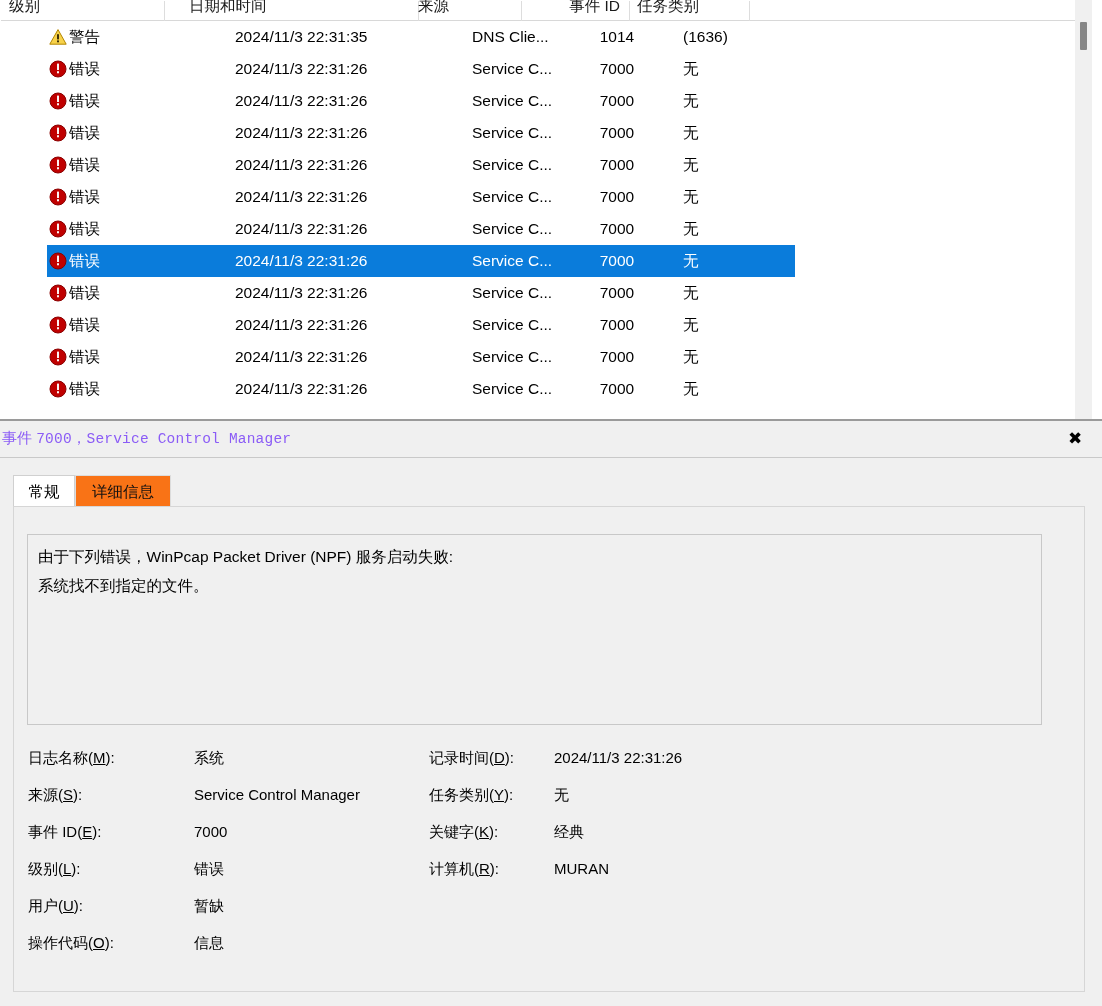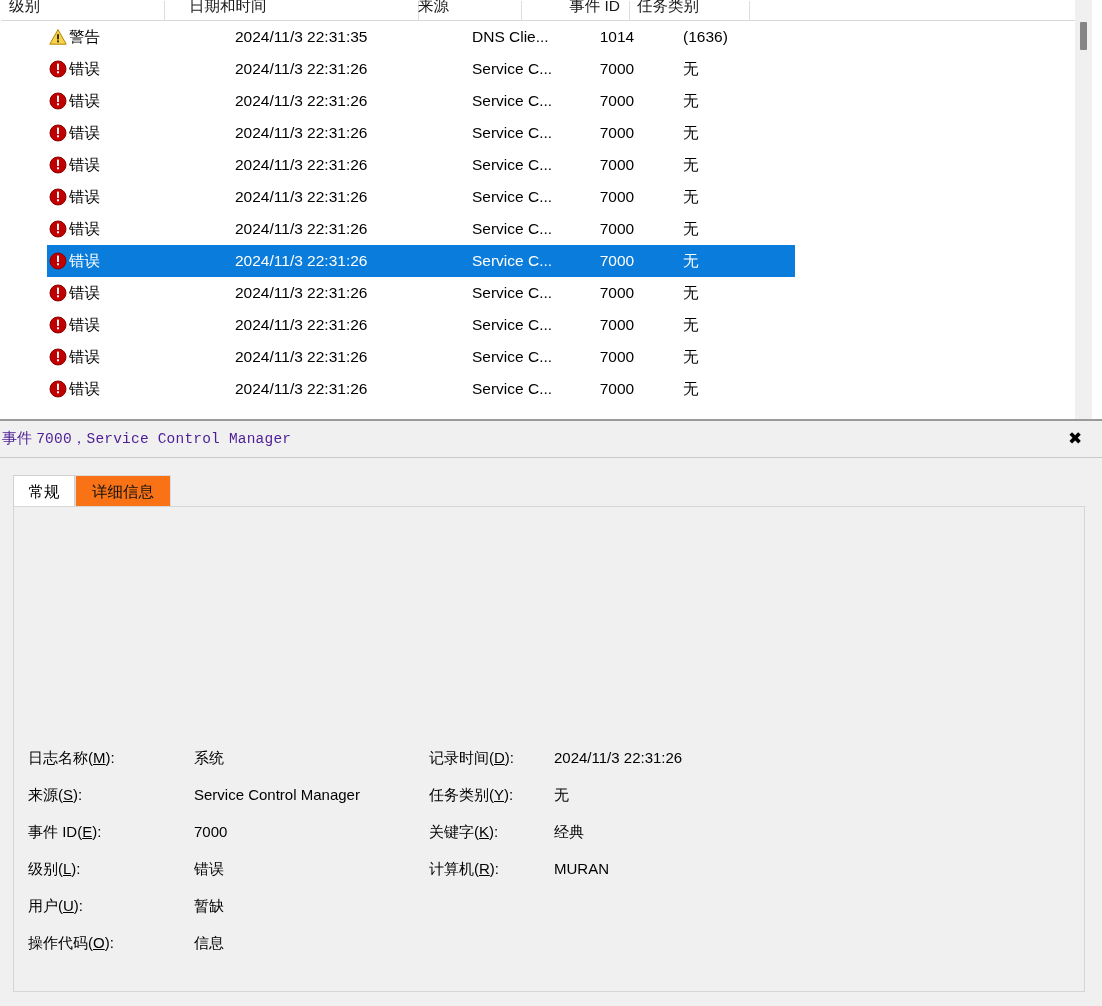--- a/index.html
+++ b/index.html
@@ -137,21 +137,21 @@
     height: 37px;
     background: #f0f0f0;
     border-bottom: 1px solid #c9c9c9;
     box-sizing: border-box;
   }
   #detail-title {
     position: absolute;
     left: 2px;
     top: 8px;
     font-size: 15px;
-    color: #4c1d95;
+    color: #8b5cf6;
     white-space: nowrap;
   }
   #detail-title .mono {
     font-family: "Liberation Mono", "DejaVu Sans Mono", monospace;
     font-size: 14.5px;
     letter-spacing: 0.2px;
   }
   #detail-close {
     position: absolute;
     right: 14px;
@@ -443,20 +443,24 @@
       <div id="detail-close">✖</div>
     </div>
 
     <div id="tabstrip">
       <div class="tab active" id="tab-general">常规</div>
       <div class="tab inactive" id="tab-details">详细信息</div>
     </div>
 
     <div id="tab-panel">
 
+      <div id="message-box">
+        <div class="msg-line">由于下列错误，WinPcap Packet Driver (NPF) 服务启动失败:</div>
+        <div class="msg-line">系统找不到指定的文件。</div>
+      </div>
 
       <div id="fields">
         <div class="col-left" id="col-left">
             <div class="f-row" style="top: 0px;">
               <div class="f-label">日志名称(<u>M</u>):</div>
               <div class="f-value">系统</div>
             </div>
             <div class="f-row" style="top: 37px;">
               <div class="f-label">来源(<u>S</u>):</div>
               <div class="f-value">Service Control Manager</div>

